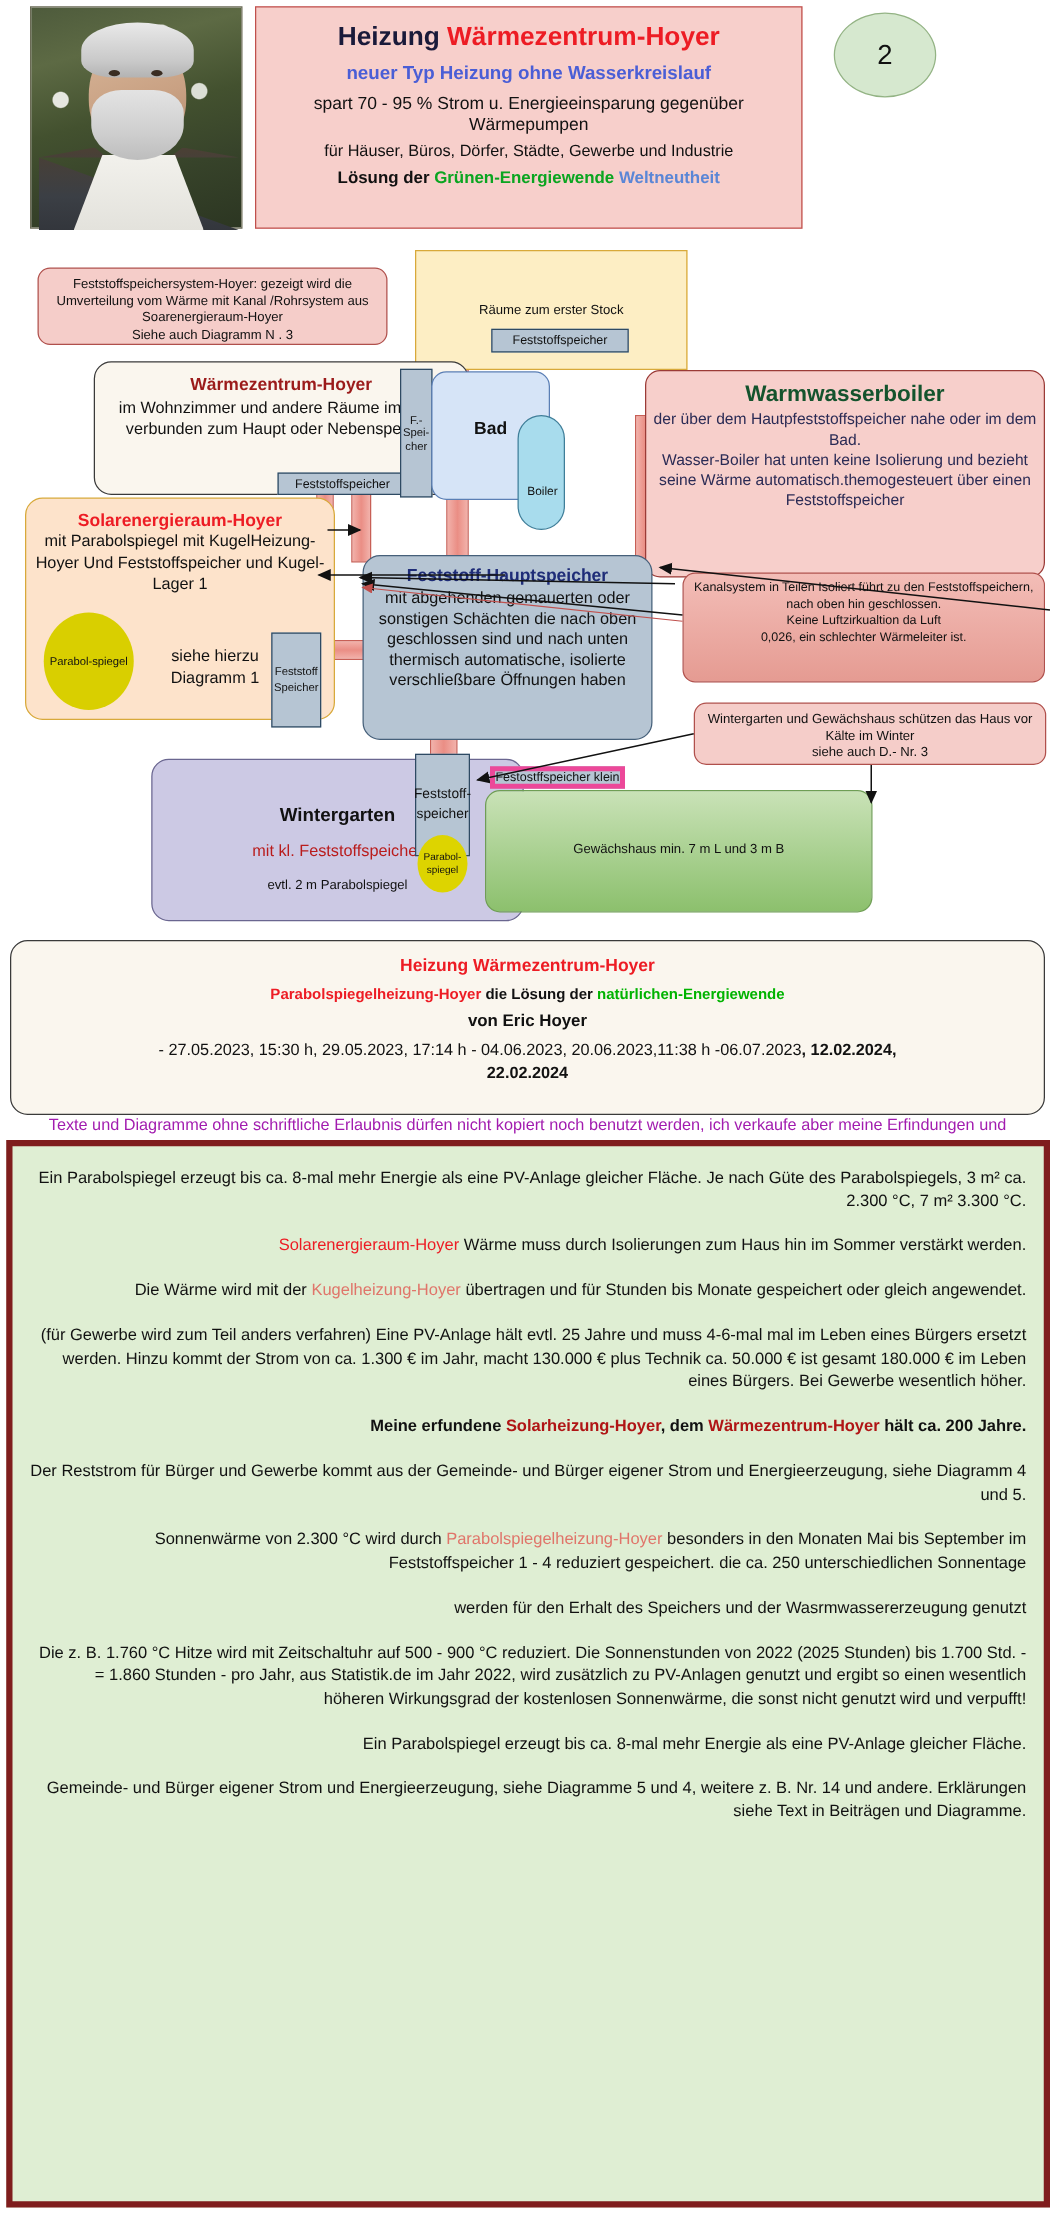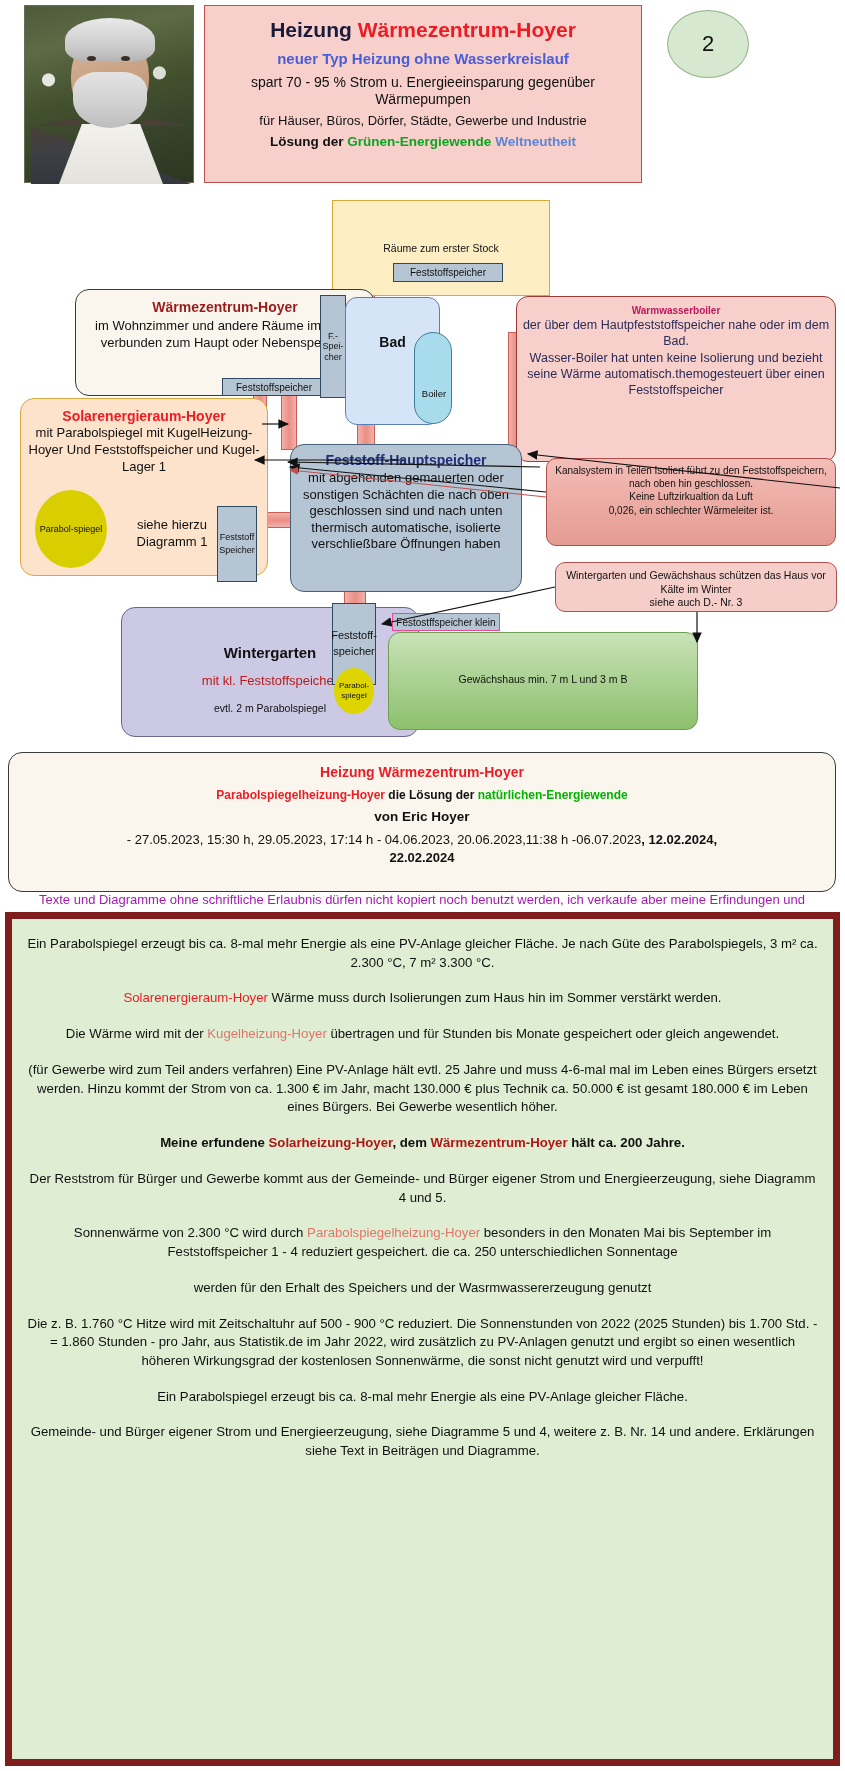--- a/index.html
+++ b/index.html
@@ -120,21 +120,21 @@
   #box-wz .bd { font-size: 13px; color: #111; }
 
   #fspeicher-narrow {
     left: 320px; top: 103px; width: 26px; height: 103px;
     background: #b6c5d3; border: 1px solid #2e4a63;
     display: flex; align-items: center; justify-content: center;
     font-size: 9px; color: #111; text-align: center; line-height: 1.12;
   }
 
   #box-bad {
-    left: 345px; top: 105px; width: 95px; height: 128px;
+    left: 345px; top: 105px; width: 95px; height: 103px;
     background: #d6e4f7; border: 1px solid #5b7fb5; border-radius: 12px;
     display: flex; align-items: flex-start; justify-content: center;
     padding-top: 36px; font-size: 14px; font-weight: bold; color: #111;
   }
   #boiler-shape {
     left: 414px; top: 140px; width: 38px; height: 92px;
     background: #a8dced; border: 1px solid #3f7e99;
     border-radius: 19px 19px 19px 19px;
   }
   #boiler-label {
@@ -147,21 +147,21 @@
     background: #b6c5d3; border: 1px solid #2e4a63;
     display: flex; align-items: center; justify-content: center;
     font-size: 10px; color: #111;
   }
 
   #box-boiler-note {
     left: 516px; top: 104px; width: 320px; height: 166px;
     background: #f7cfcb; border: 1px solid #9b3b37; border-radius: 12px;
     text-align: center; padding-top: 7px; line-height: 1.3;
   }
-  #box-boiler-note .hd { font-size: 10px; font-weight: bold; color: #be185d; }
+  #box-boiler-note .hd { font-size: 18px; font-weight: bold; color: #14532d; }
   #box-boiler-note .bd { font-size: 12.5px; color: #2b2b55; }
 
   #box-solar {
     left: 20px; top: 206px; width: 248px; height: 178px;
     background: #fde3cb; border: 1px solid #d8a93a; border-radius: 14px;
     text-align: center; padding-top: 8px; line-height: 1.3;
   }
   #box-solar .hd { font-size: 14px; font-weight: bold; color: #ed1c24; }
   #box-solar .bd { font-size: 13px; color: #111; }
   #parabol-1 {
@@ -215,21 +215,21 @@
 
   #box-green {
     left: 388px; top: 440px; width: 310px; height: 98px;
     background: linear-gradient(180deg,#c9e2b7 0%, #8cc06d 100%);
     border: 1px solid #6f9e55; border-radius: 12px;
     display: flex; align-items: flex-start; justify-content: center;
     padding-top: 40px; font-size: 10.5px; color: #111;
   }
   #label-fss-klein {
     left: 392px; top: 421px; width: 108px; height: 18px;
-    background: #b6c5d3; border: 1px solid #ec4899;
+    background: #b6c5d3; border: 4px solid #ec4899;
     display: flex; align-items: center; justify-content: center;
     font-size: 10px; color: #111;
   }
 
   
   .pipe {
     position: absolute;
     background: linear-gradient(90deg,#f2b2ab 0%, #ea8e85 50%, #f2b2ab 100%);
     border: 1px solid #c75f56;
   }
@@ -248,22 +248,22 @@
   #credits .c2 .red { color: #ed1c24; } #credits .c2 .green { color: #00b300; }
   #credits .c2 .blk { color: #111; }
   #credits .c3 { font-size: 13.5px; font-weight: bold; color: #111; margin-top: 5px; }
   #credits .c4 { font-size: 13px; color: #111; margin-top: 5px; padding: 0 10px; }
   #credits .c4 b { font-weight: bold; }
   #credits .c5 { font-size: 13px; color: #a21caf; margin-top: 25px; padding: 0 16px; }
 
   
   #green-panel {
     position: absolute; left: 5px; top: 912px; width: 835px; height: 854px;
-    background: #dfeed3; border: 7px solid #7f1d1d;
-    padding: 16px 14px 0 14px; text-align: center;
+    background: #dfeed3; border: 5px solid #7f1d1d;
+    padding: 16px 14px 0 14px; text-align: right;
   }
   #green-panel p { margin: 0 0 17px 0; font-size: 13.2px; color: #111; line-height: 1.42; }
   #green-panel .red { color: #ed1c24; } 
   #green-panel .dred { color: #b01515; }
   #green-panel .sal { color: #e0756a; }
   #green-panel .bold { font-weight: bold; }
 </style>
 </head>
 <body>
 
@@ -298,20 +298,24 @@
 
   <div class="pipe" style="left:357px;top:90px;width:18px;height:168px;"></div>
   <div class="pipe" style="left:281px;top:196px;width:16px;height:62px;"></div>
   <div class="pipe" style="left:508px;top:140px;width:16px;height:125px;"></div>
   <div class="pipe" style="left:253px;top:196px;width:14px;height:120px;"></div>
   <div class="pipe h" style="left:100px;top:320px;width:120px;height:16px;"></div>
   <div class="pipe h" style="left:255px;top:320px;width:42px;height:16px;"></div>
   <div class="pipe" style="left:344px;top:393px;width:22px;height:24px;"></div>
   <div class="pipe h" style="left:370px;top:425px;width:24px;height:22px;"></div>
 
+  <div id="box-note1" class="node note-red">
+    <span style="white-space:pre-line;">Feststoffspeichersystem-Hoyer:  gezeigt wird die Umverteilung vom Wärme mit Kanal /Rohrsystem aus Soarenergieraum-Hoyer
+Siehe auch Diagramm N . 3</span>
+  </div>
 
   <div id="box-upstairs" class="node">
     <span>Räume zum erster Stock</span>
   </div>
   <div id="label-fss-top" class="node">Feststoffspeicher</div>
 
   <div id="box-wz" class="node rr">
     <div class="hd">Wärmezentrum-Hoyer</div>
     <div class="bd">im Wohnzimmer und andere Räume im Haus verbunden zum Haupt oder Nebenspeicher</div>
   </div>

